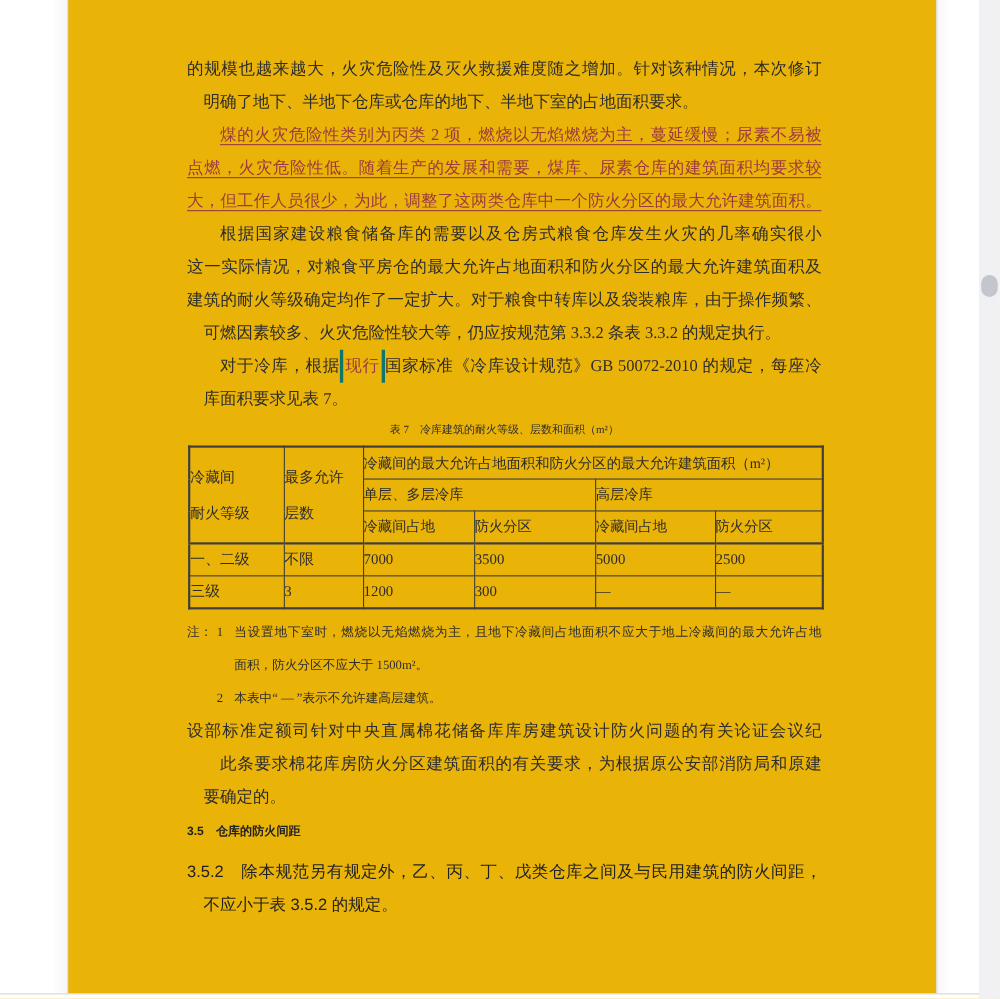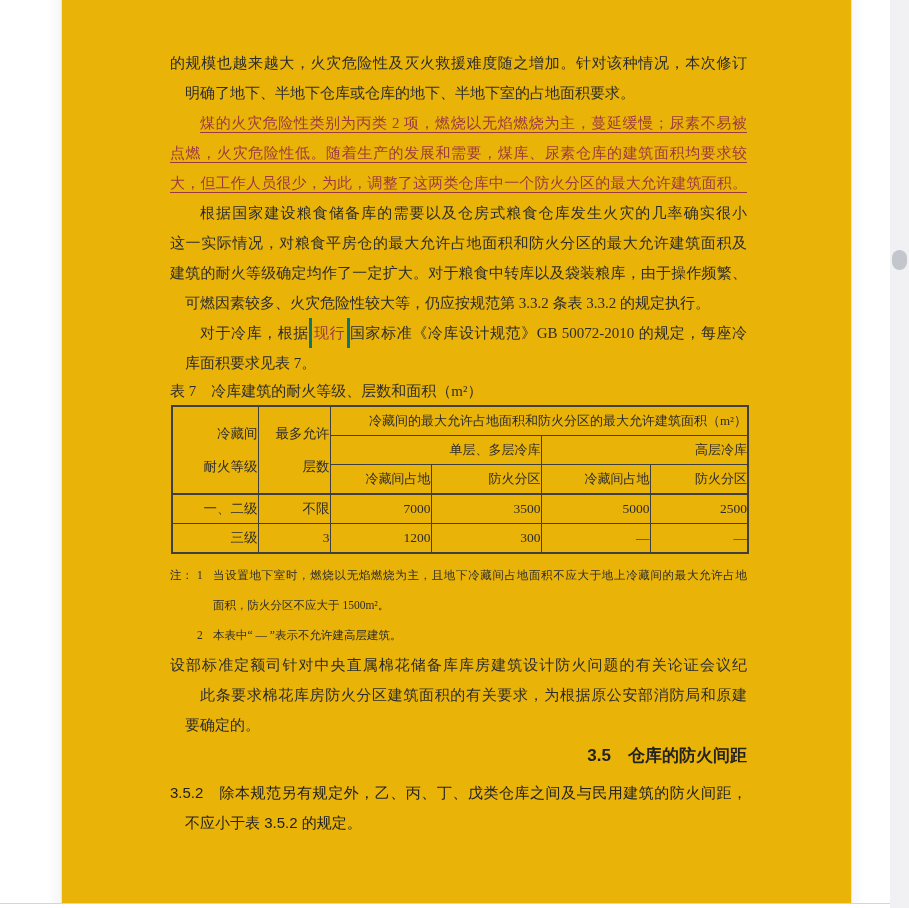--- a/index.html
+++ b/index.html
@@ -24,39 +24,39 @@
     font-size:15px;line-height:30px;
     text-align:justify;text-align-last:justify;
     white-space:nowrap;overflow:hidden;
   }
   .ln.end{text-align-last:left;margin-left:15px;}
   .ln.ind{text-indent:2em;}
   .red{color:#9c3a40;text-decoration:underline;text-decoration-color:#9c3a40;
     text-decoration-thickness:1px;text-underline-offset:4px;}
   .rev-box{color:#9c3a40;border:3px solid #0f766e;padding:16px 2px;}
 
-  .t7-title{font-size:15px;line-height:27px;}
+  .t7-title{font-size:10px;line-height:27px;text-align:center;}
   table.t7{border-collapse:collapse;table-layout:fixed;width:576px;margin-left:1px;
     border:2px solid #3f3f3f;}
-  table.t7 td{border:1px solid #3f3f3f;text-align:right;vertical-align:middle;
+  table.t7 td{border:1px solid #3f3f3f;text-align:left;vertical-align:middle;
     font-size:13px;line-height:16px;height:28px;padding:0;}
   table.t7 tr.body-first td{border-top:2px solid #3f3f3f;}
   table.t7 td.twoline div{line-height:33px;font-size:13.5px;}
   table.t7 tr.body td{font-size:13.5px;}
 
   .notes{margin-top:6px;font-size:11.5px;line-height:30px;}
   .note-row{display:flex;}
   .note-label{width:27px;flex:0 0 27px;}
   .note-num{width:16px;flex:0 0 16px;}
   .note-text{flex:1;min-width:0;}
   .note-text .nln{text-align:justify;text-align-last:justify;white-space:nowrap;overflow:hidden;}
   .note-text .nln.end{text-align-last:left;}
 
   .hei{font-family:"Liberation Sans","DejaVu Sans",sans-serif;font-weight:600;}
-  .sec-heading{font-size:17px;line-height:32px;text-align:right;color:#222;}
+  .sec-heading{font-size:11px;line-height:32px;text-align:left;color:#222;}
   .clause{margin-top:6px;}
   .clause .ln{font-family:"Liberation Sans","DejaVu Sans",sans-serif;font-weight:400;color:#222;}
 </style>
 </head>
 <body>
 
 <div class="edge-shadow-left"></div>
 <div class="edge-shadow-right"></div>
 
 <div class="page">

